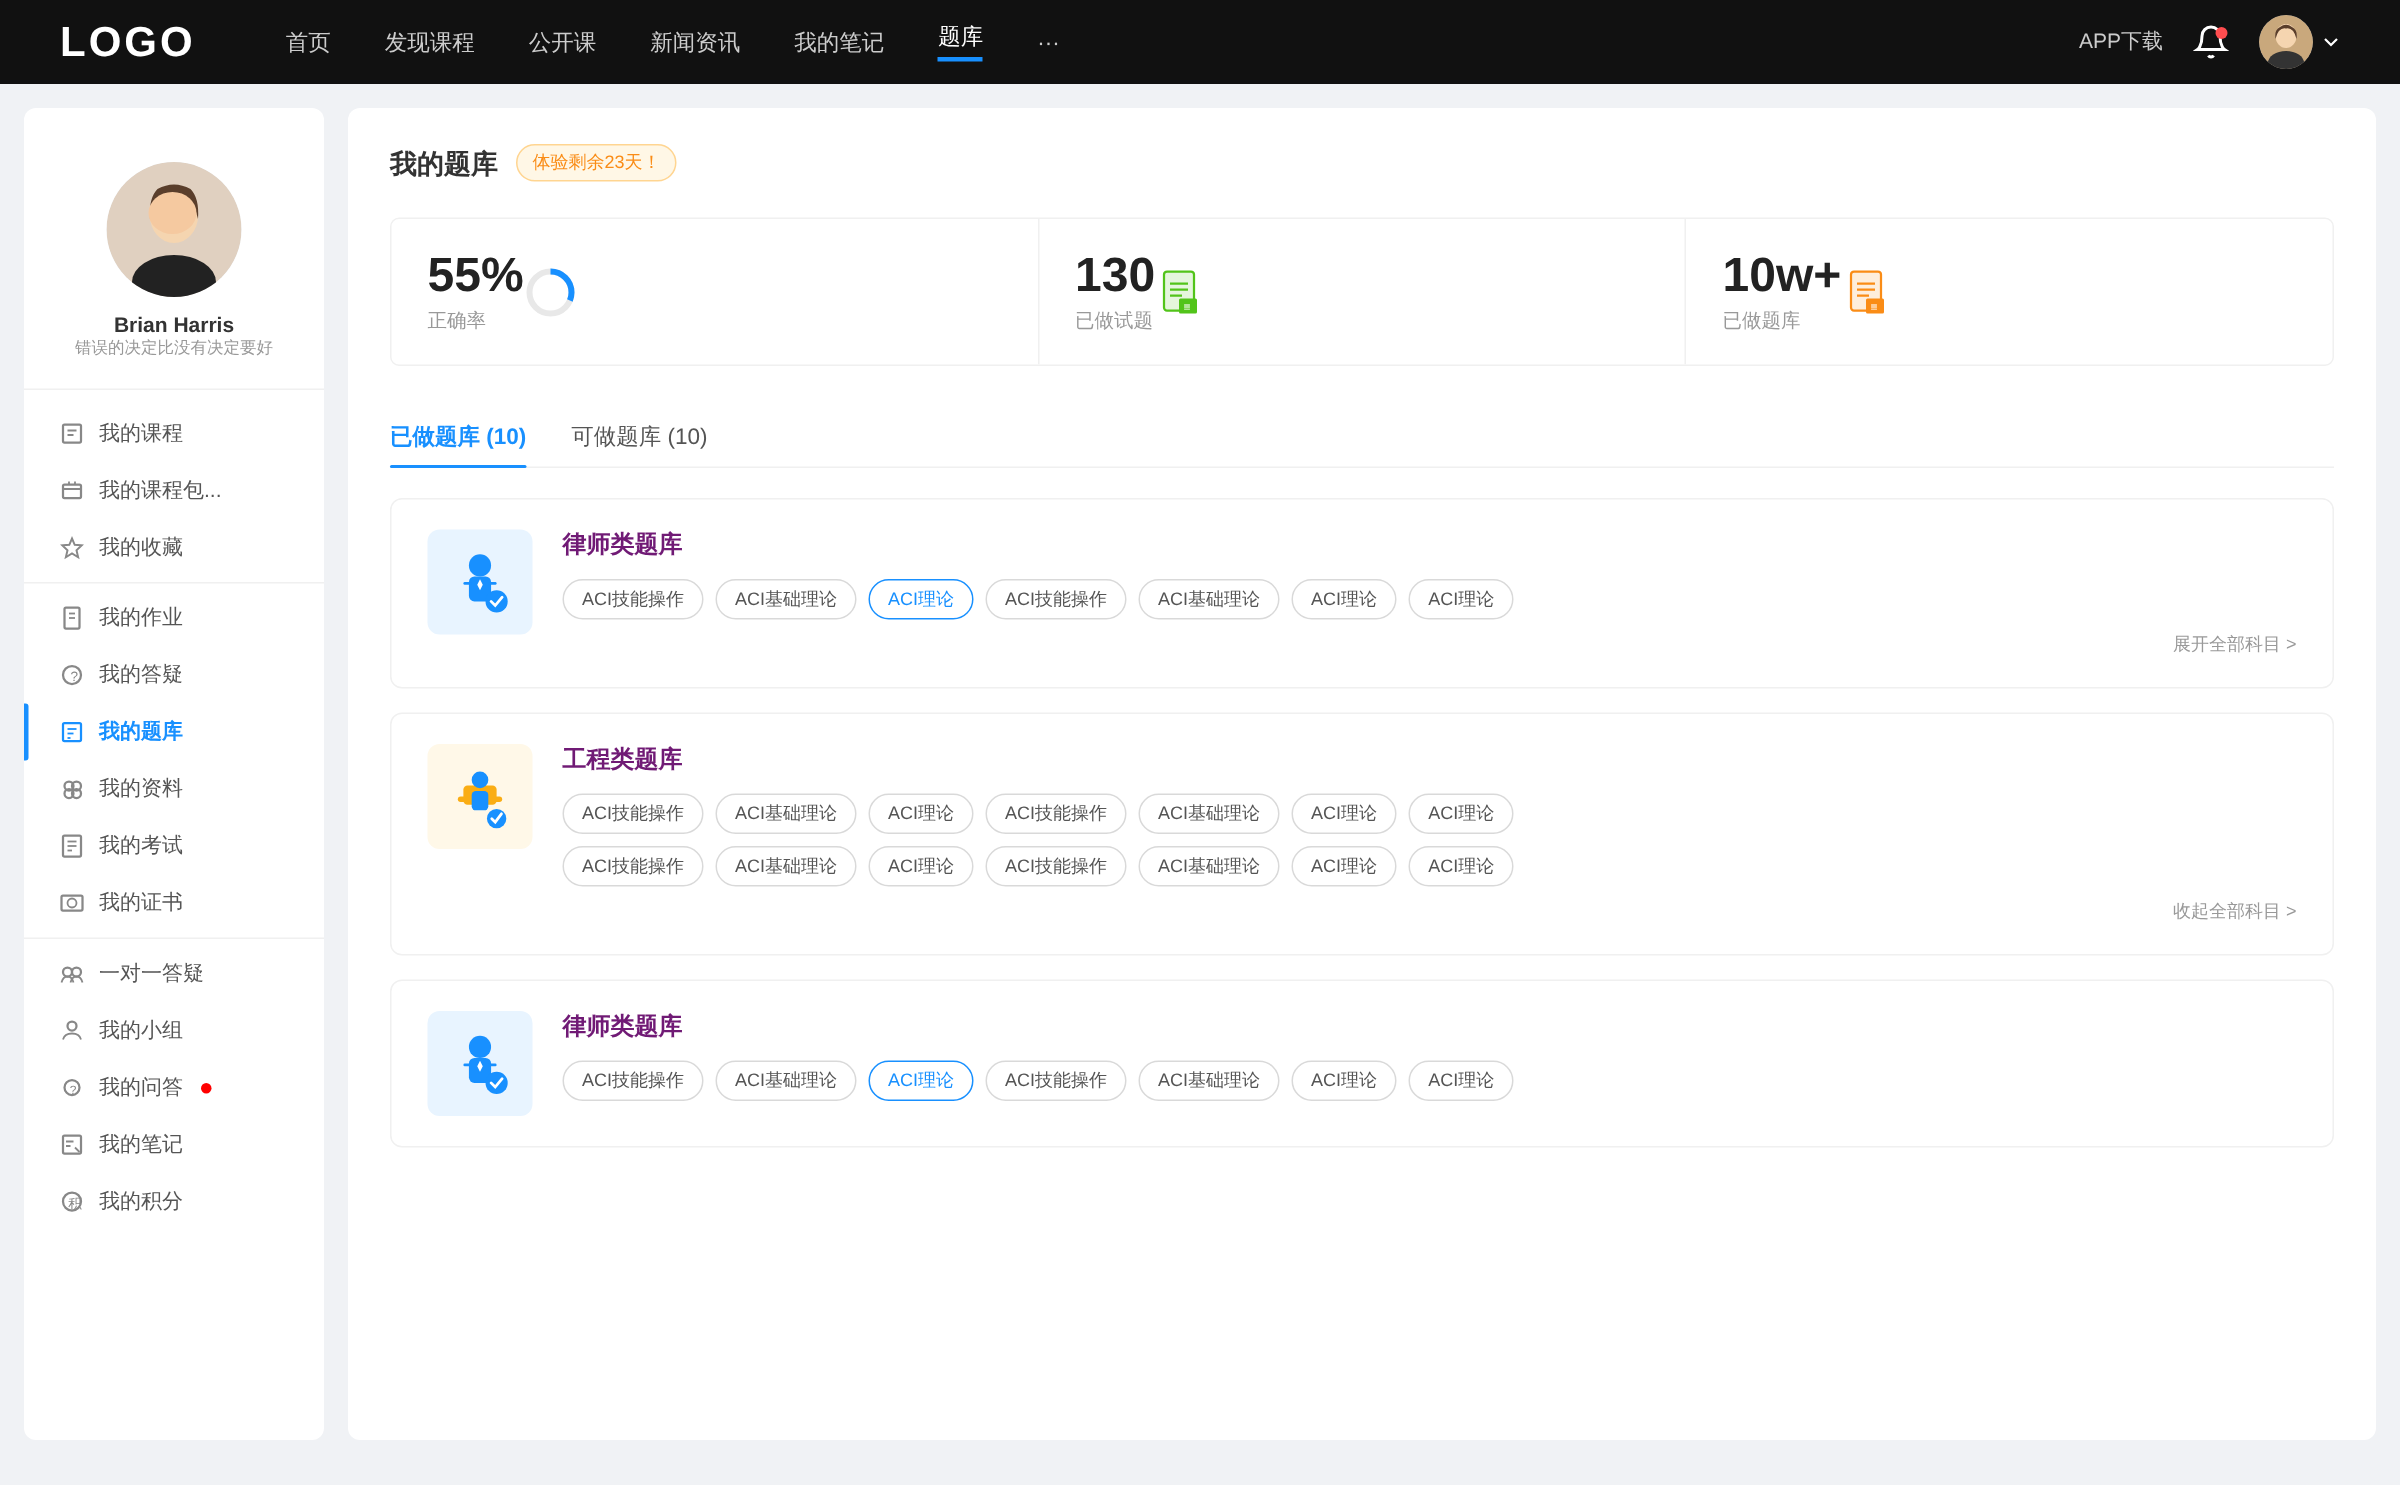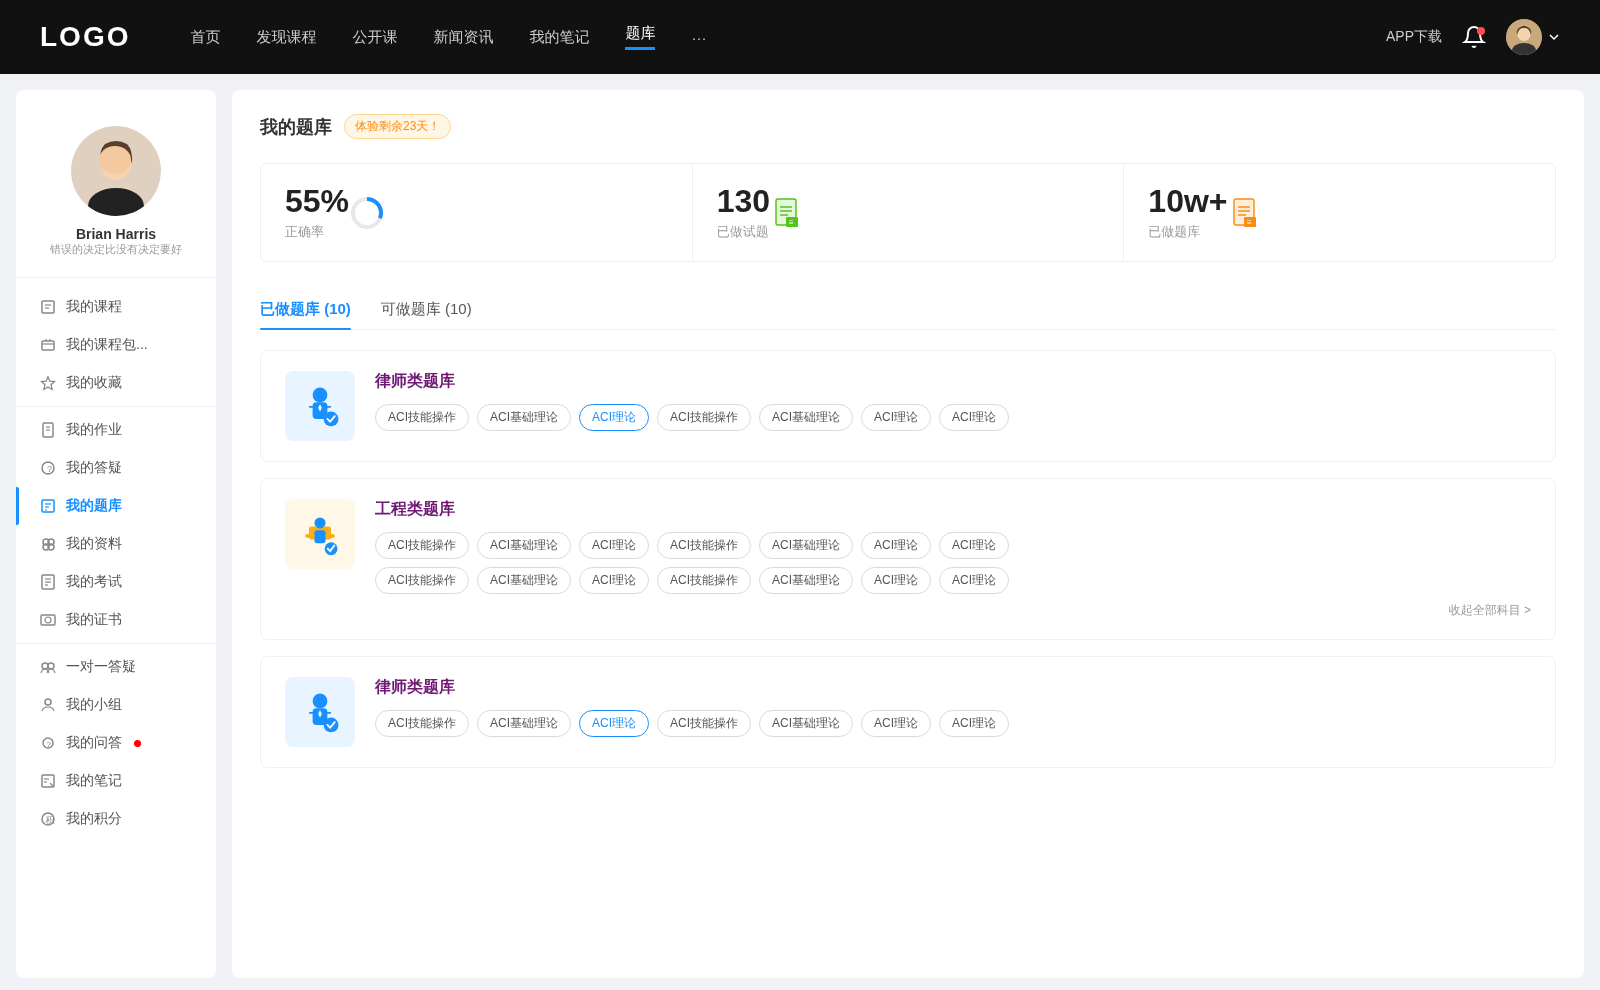--- a/index.html
+++ b/index.html
@@ -1,21 +1,21 @@
 <!DOCTYPE html>
 <html><head>
   <meta charset="utf-8">
   <style>
     * { box-sizing: border-box; margin: 0; padding: 0; }
     body { font-family: 'PingFang SC', 'Microsoft YaHei', sans-serif; background: #f0f2f5; font-size: 14px; }
 
     
     .navbar {
       background: #111;
-      height: 74px;
+      height: 56px;
       display: flex;
       align-items: center;
       padding: 0 40px;
       position: relative;
       z-index: 10;
     }
     .navbar-logo {
       color: #fff;
       font-size: 28px;
       font-weight: bold;
@@ -602,20 +602,21 @@
           <div class="qbank-name">律师类题库</div>
           <div class="qbank-tags">
             <span class="tag">ACI技能操作</span>
             <span class="tag">ACI基础理论</span>
             <span class="tag active-tag">ACI理论</span>
             <span class="tag">ACI技能操作</span>
             <span class="tag">ACI基础理论</span>
             <span class="tag">ACI理论</span>
             <span class="tag">ACI理论</span>
           </div>
+          <div class="expand-link">展开全部科目 &gt;</div>
         </div>
       </div>
 
       <div class="qbank-item" style="flex-direction: column; align-items: stretch;">
         <div style="display: flex; align-items: flex-start; gap: 20px;">
           <div class="qbank-logo" style="background: #fff8e8;">
             <svg width="52" height="52" viewBox="0 0 52 52">
 
               <rect x="14" y="18" width="24" height="14" rx="3" fill="#faad14"></rect>
               <rect x="10" y="26" width="32" height="4" rx="2" fill="#faad14"></rect>

